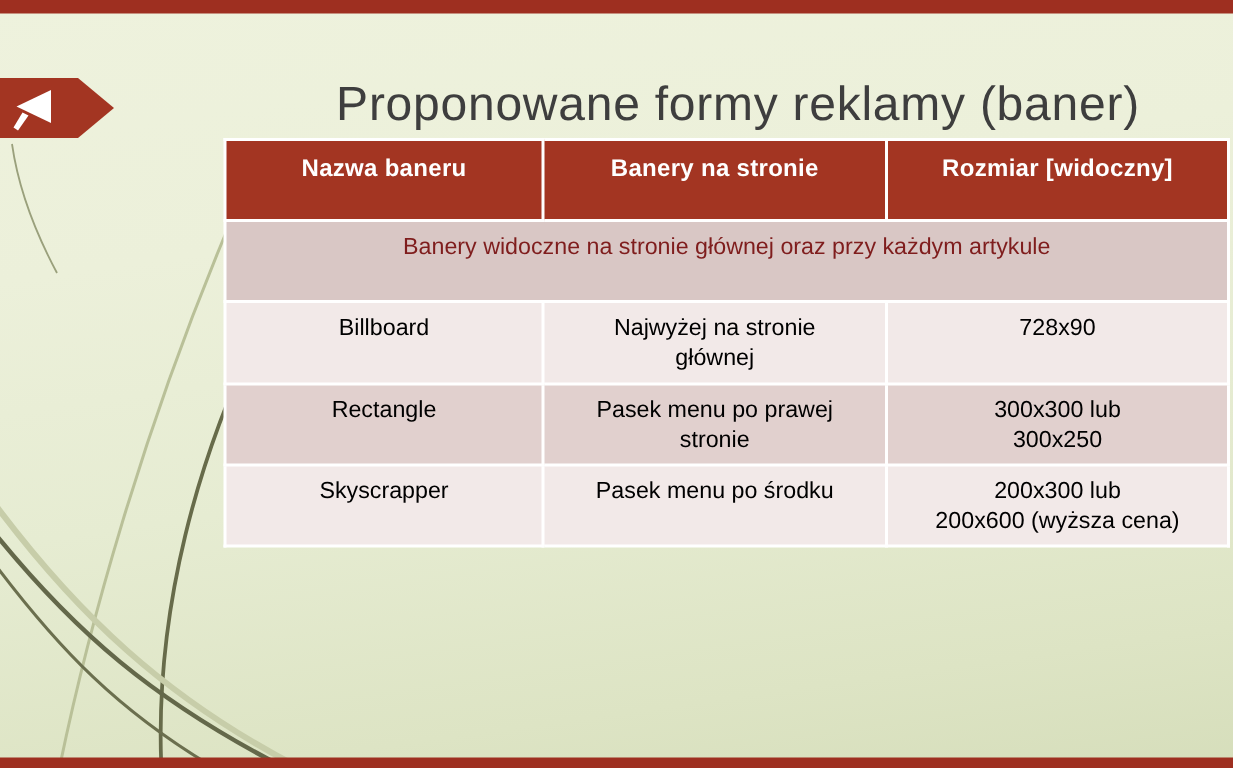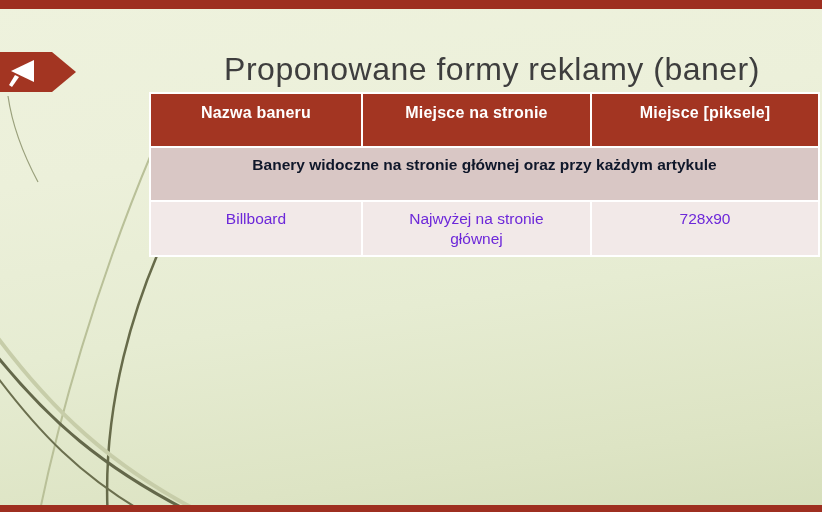--- a/index.html
+++ b/index.html
@@ -39,23 +39,23 @@
     text-align:center;vertical-align:top;
     padding:7px 6px 0 6px;
     font-size:15.5px;line-height:20px;
     white-space:pre-line;
   }
   tr.header-row th{
     background:#a33522;color:#ffffff;font-weight:bold;font-size:16px;
     padding-top:9px;letter-spacing:0.2px;
   }
   tr.section-row td{
-    background:#d9c7c5;color:#0f172a;font-weight:bold;
+    background:#d9c7c5;color:#7f1d1d;font-weight:normal;
   }
-  tr.data-row td{color:#6d28d9;background:#f2e9e8;}
+  tr.data-row td{color:#000000;background:#f2e9e8;}
   tr.data-row.band td{background:#e1d0ce;}
 
   .h54{height:54px;} .h55{height:55px;} .h57{height:57px;}
 </style>
 </head>
 <body>
 
 <div class="slide">
 
   <svg class="curves" width="822" height="512" viewBox="0 0 822 512">
@@ -81,28 +81,41 @@
 
   <table class="ad-table">
     <colgroup>
       <col style="width:212px">
         <col style="width:229px">
         <col style="width:228px">
     </colgroup>
     <tbody>
         <tr class="header-row h54">
       <th>Nazwa baneru</th>
-      <th>Miejsce na stronie</th>
-      <th>Miejsce [piksele]</th>
+      <th>Banery na stronie</th>
+      <th>Rozmiar [widoczny]</th>
     </tr>
     <tr class="section-row h54">
       <td colspan="3">Banery widoczne na stronie głównej oraz przy każdym artykule</td>
     </tr>
     <tr class="data-row h55">
       <td>Billboard</td>
       <td>Najwyżej na stronie
 głównej</td>
       <td>728x90</td>
     </tr>
+    <tr class="data-row band h54">
+      <td>Rectangle</td>
+      <td>Pasek menu po prawej
+stronie</td>
+      <td>300x300 lub
+300x250</td>
+    </tr>
+    <tr class="data-row h54">
+      <td>Skyscrapper</td>
+      <td>Pasek menu po środku</td>
+      <td>200x300 lub
+200x600 (wyższa cena)</td>
+    </tr>
   </tbody>
     </table>
 
 </div>
 
 </body></html>

